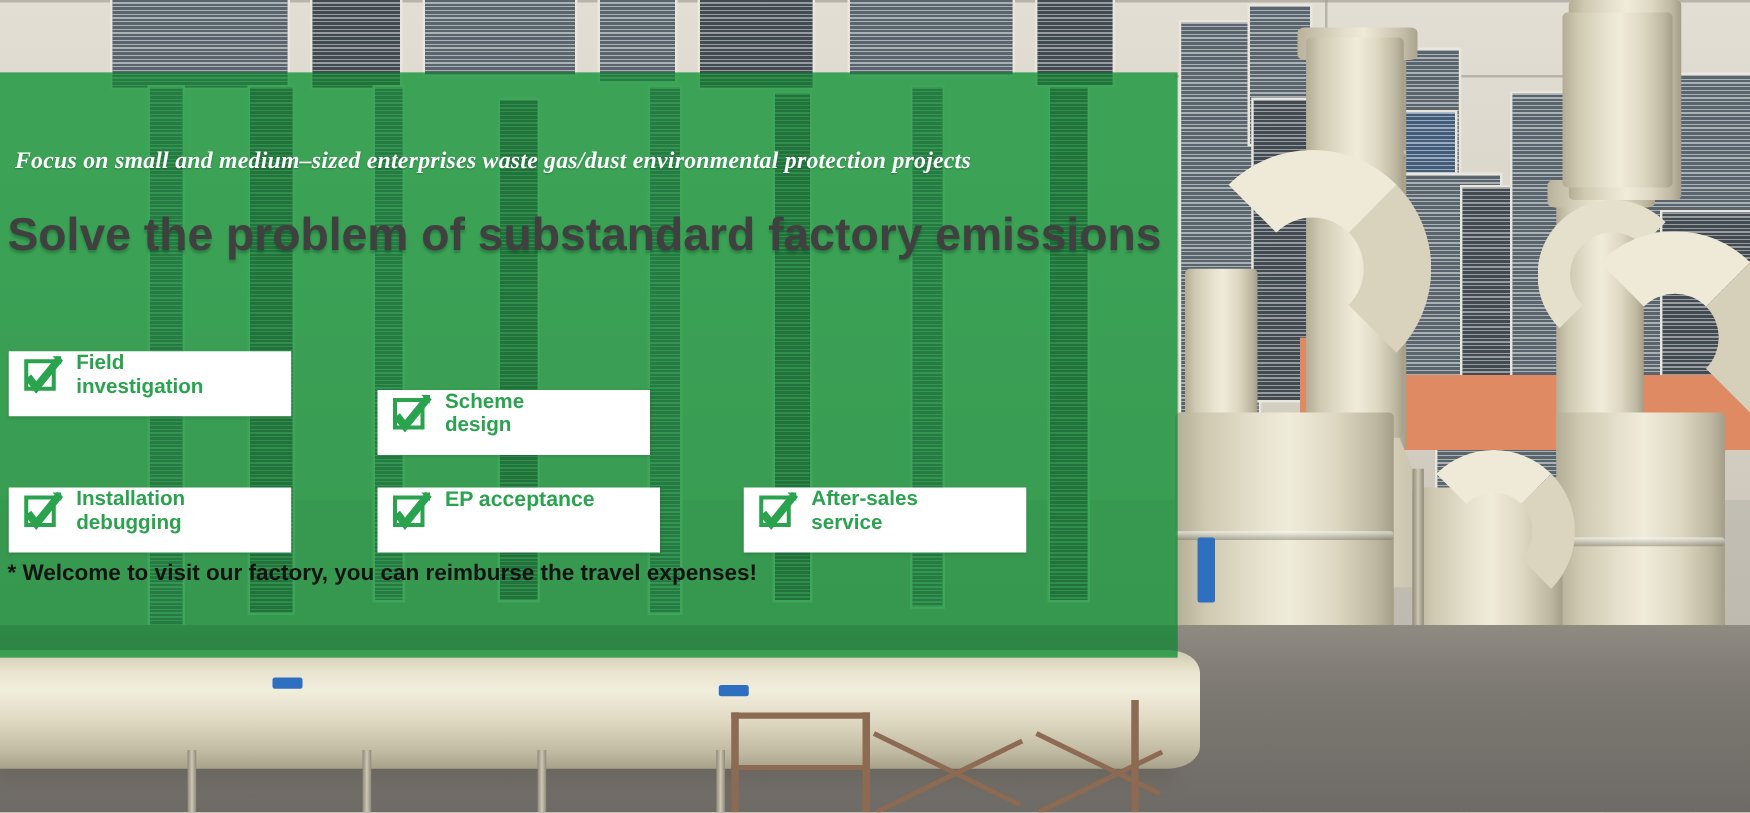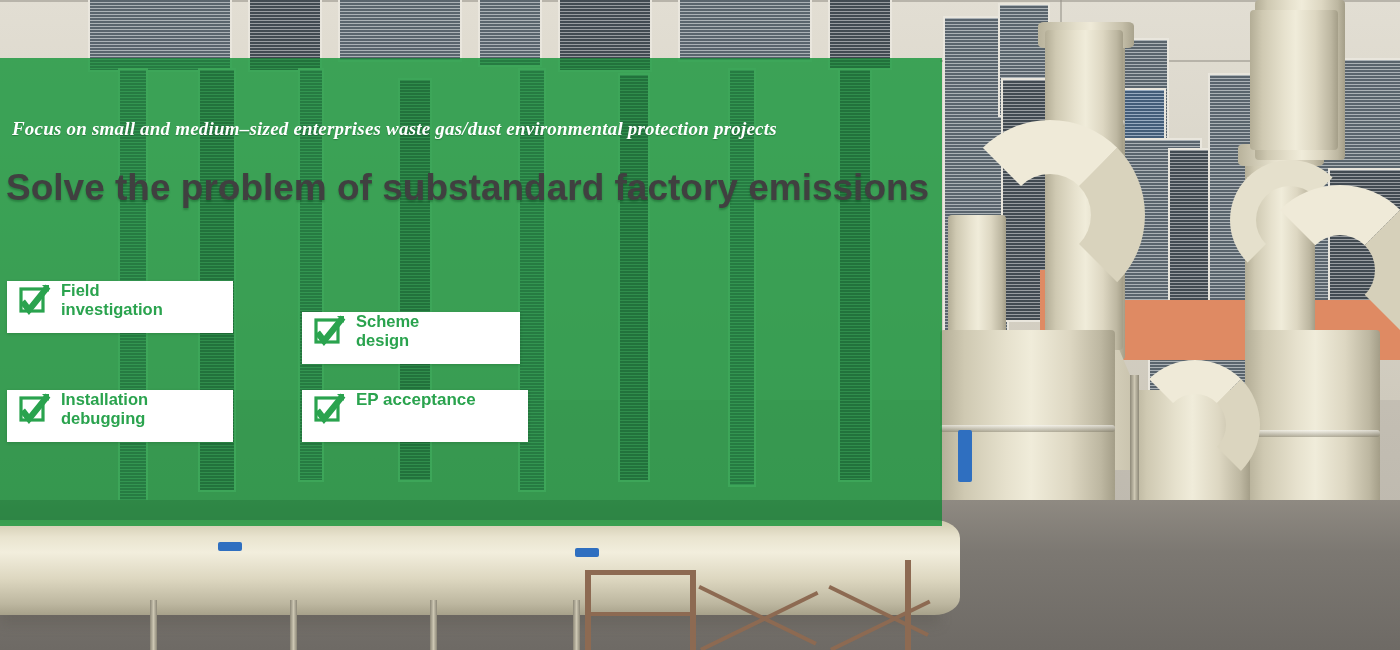--- a/index.html
+++ b/index.html
@@ -293,17 +293,29 @@
           <svg viewBox="0 0 34 34" width="34" height="34" aria-hidden="true">
             <rect x="4" y="8" width="22" height="22" fill="none" stroke="#2aa34e" stroke-width="3.2"></rect>
             <path d="M5.5 20.5 L12 29 L31 5.5" fill="none" stroke="#2aa34e" stroke-width="6.2"></path>
             <path d="M25 4 L32 4 L32 11" fill="#2aa34e"></path>
           </svg>
         </span>
         <span class="flabel">Installation
 debugging</span>
       </div>
 
+      <div class="feature" style="left:595px;top:332px;width:226px;">
+        <span class="cbx">
+          <svg viewBox="0 0 34 34" width="34" height="34" aria-hidden="true">
+            <rect x="4" y="8" width="22" height="22" fill="none" stroke="#2aa34e" stroke-width="3.2"></rect>
+            <path d="M5.5 20.5 L12 29 L31 5.5" fill="none" stroke="#2aa34e" stroke-width="6.2"></path>
+            <path d="M25 4 L32 4 L32 11" fill="#2aa34e"></path>
+          </svg>
+        </span>
+        <span class="flabel">After-sales
+service</span>
+      </div>
     </div>
 
+    <div class="note">* Welcome to visit our factory, you can reimburse the travel expenses!</div>
   </div>
 
 </div>
 
 </body></html>

